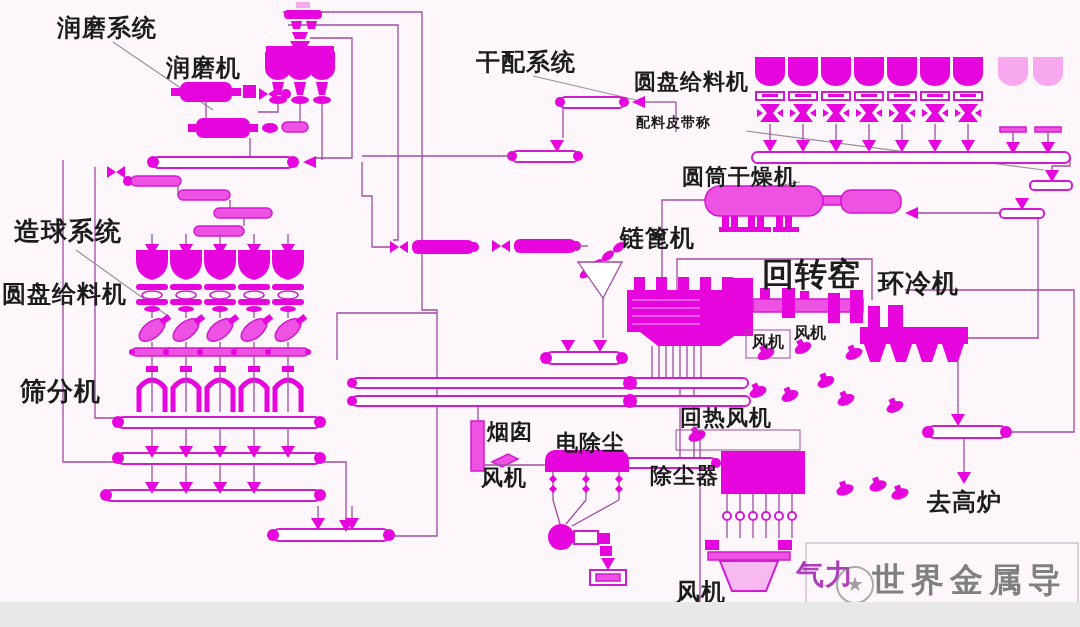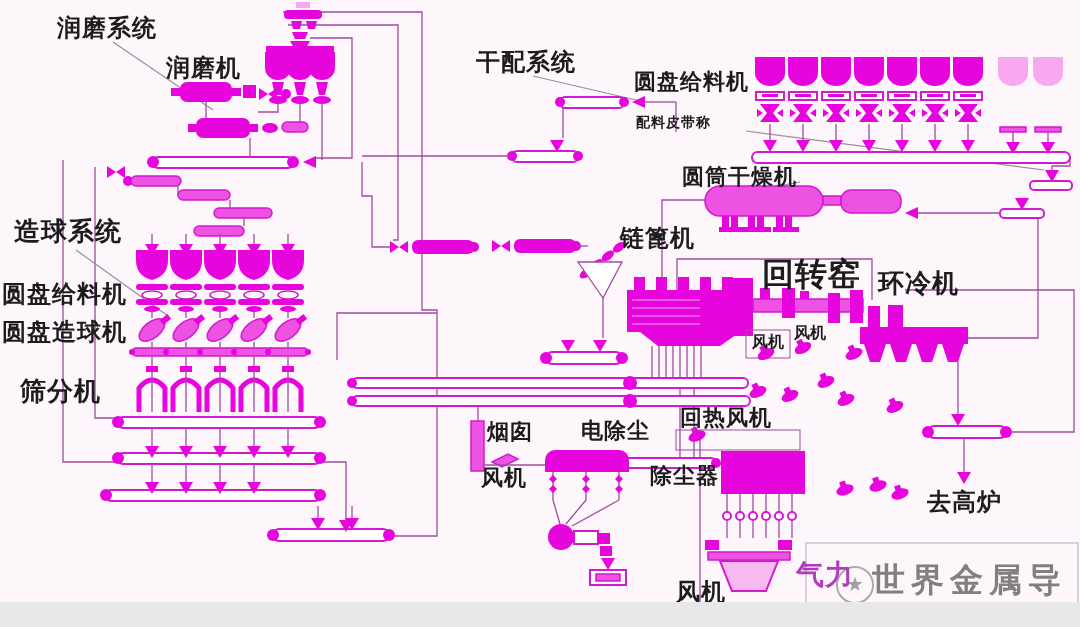--- a/index.html
+++ b/index.html
@@ -523,24 +523,23 @@
   <div class="lbl" style="left:634px;top:70px;font-size:22px;">圆盘给料机</div>
   <div class="lbl" style="left:636px;top:115px;font-size:14px;">配料皮带称</div>
   <div class="lbl" style="left:682px;top:165px;font-size:22px;">圆筒干燥机</div>
   <div class="lbl" style="left:620px;top:226px;font-size:24px;">链篦机</div>
   <div class="lbl" style="left:762px;top:258px;font-size:32px;">回转窑</div>
   <div class="lbl" style="left:878px;top:270px;font-size:26px;">环冷机</div>
   <div class="lbl small" style="left:752px;top:334px;font-size:16px;">风机</div>
   <div class="lbl small" style="left:794px;top:325px;font-size:16px;">风机</div>
   <div class="lbl" style="left:14px;top:218px;font-size:26px;">造球系统</div>
   <div class="lbl" style="left:2px;top:282px;font-size:24px;">圆盘给料机</div>
-  <div class="lbl" style="left:2px;top:320px;font-size:24px;">圆盘造球机</div>
   <div class="lbl" style="left:20px;top:378px;font-size:26px;">筛分机</div>
   <div class="lbl" style="left:487px;top:420px;font-size:22px;">烟囱</div>
-  <div class="lbl" style="left:556px;top:419px;font-size:22px;margin-left:25px;">电除尘</div>
+  <div class="lbl" style="left:556px;top:431px;font-size:22px;">电除尘</div>
   <div class="lbl" style="left:481px;top:466px;font-size:22px;">风机</div>
   <div class="lbl" style="left:680px;top:406px;font-size:22px;">回热风机</div>
   <div class="lbl" style="left:650px;top:464px;font-size:22px;">除尘器</div>
   <div class="lbl" style="left:676px;top:580px;font-size:24px;">风机</div>
   <div class="lbl" style="left:927px;top:490px;font-size:24px;">去高炉</div>
 
   <div class="lbl" style="left:796px;top:560px;font-size:28px;color:#a21caf;opacity:.85;">气力</div>
   <div class="wm-star" style="left:836px;top:566px;">★</div>
   <div class="wm" style="left:872px;top:558px;font-size:33px;">世界金属导报</div>
 

